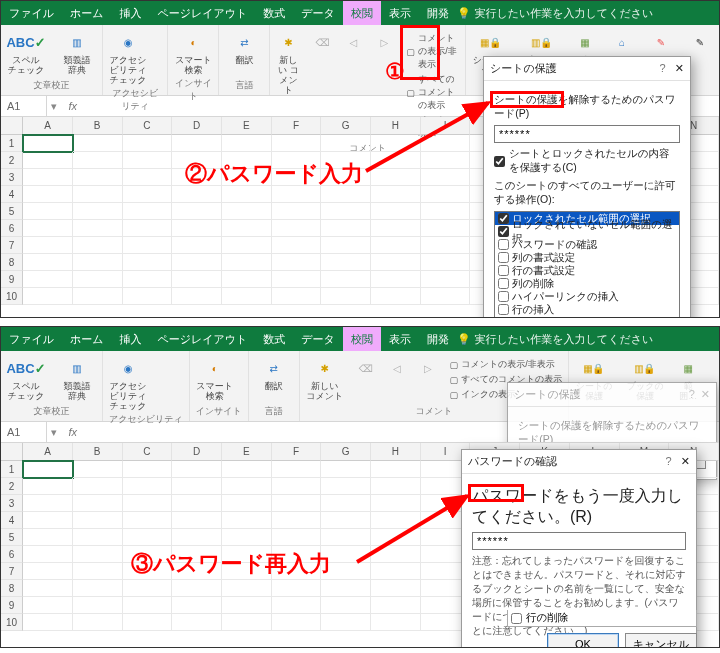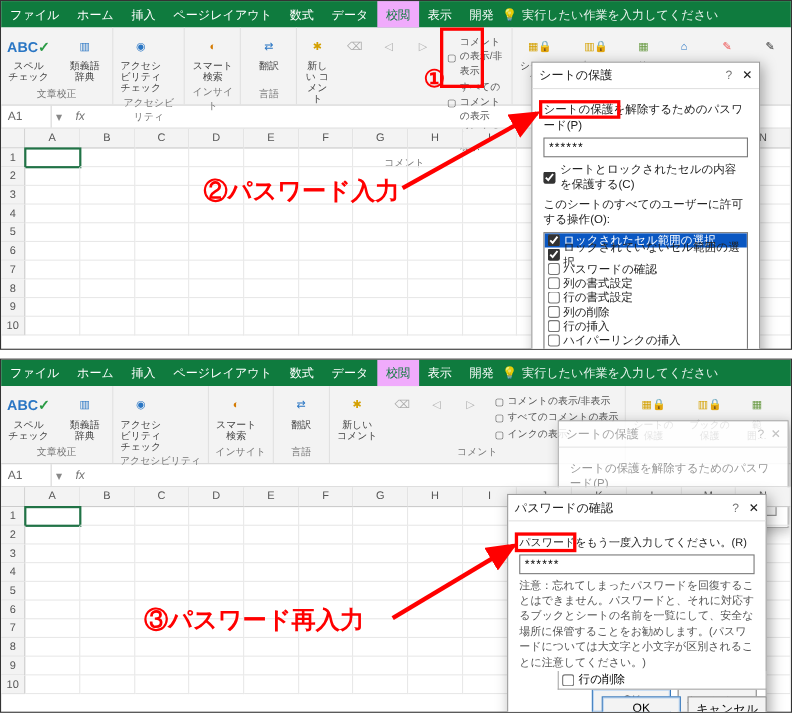--- a/index.html
+++ b/index.html
@@ -416,25 +416,25 @@
           <div class="li">
             <input type="checkbox" class="chk" style="">
             <span>行の書式設定</span>
           </div>
           <div class="li">
             <input type="checkbox" class="chk" style="">
             <span>列の削除</span>
           </div>
           <div class="li">
             <input type="checkbox" class="chk" style="">
-            <span>行の挿入</span>
+            <span>ハイパーリンクの挿入</span>
           </div>
           <div class="li">
             <input type="checkbox" class="chk" style="">
-            <span>ハイパーリンクの挿入</span>
+            <span>行の挿入</span>
           </div>
           <div class="li">
             <input type="checkbox" class="chk" style="">
             <span>列の削除</span>
           </div>
         </div>
     </div>
 
   </div>
 
@@ -781,21 +781,21 @@
 
   <div class="dialog" style="left:460px; top:122px; width:236px;">
     <div class="dlg-titlebar">
       <span>パスワードの確認</span>
       <span>
         <span style="padding:0 6px;color:#777">?</span>
         <span class="dlg-close">✕</span>
       </span>
     </div>
     <div class="dlg-body">
-      <div class="dlg-row" style="font-size:10px">パスワードをもう一度入力してください。(R)</div>
+      <div class="dlg-row" style="font-size:16px">パスワードをもう一度入力してください。(R)</div>
       <div class="dlg-row"><input class="txtinput" value="******" style=""></div>
       <div class="dlg-row warntext">注意：忘れてしまったパスワードを回復することはできません。パスワードと、それに対応するブックとシートの名前を一覧にして、安全な場所に保管することをお勧めします。(パスワードについては大文字と小文字が区別されることに注意してください。)</div>
     </div>
     <div class="dlg-btns">
       <button class="btn primary">OK</button>
       <button class="btn">キャンセル</button>
     </div>
   </div>
 
   <div style="position:absolute; left:506px; top:283px; width:190px;">

